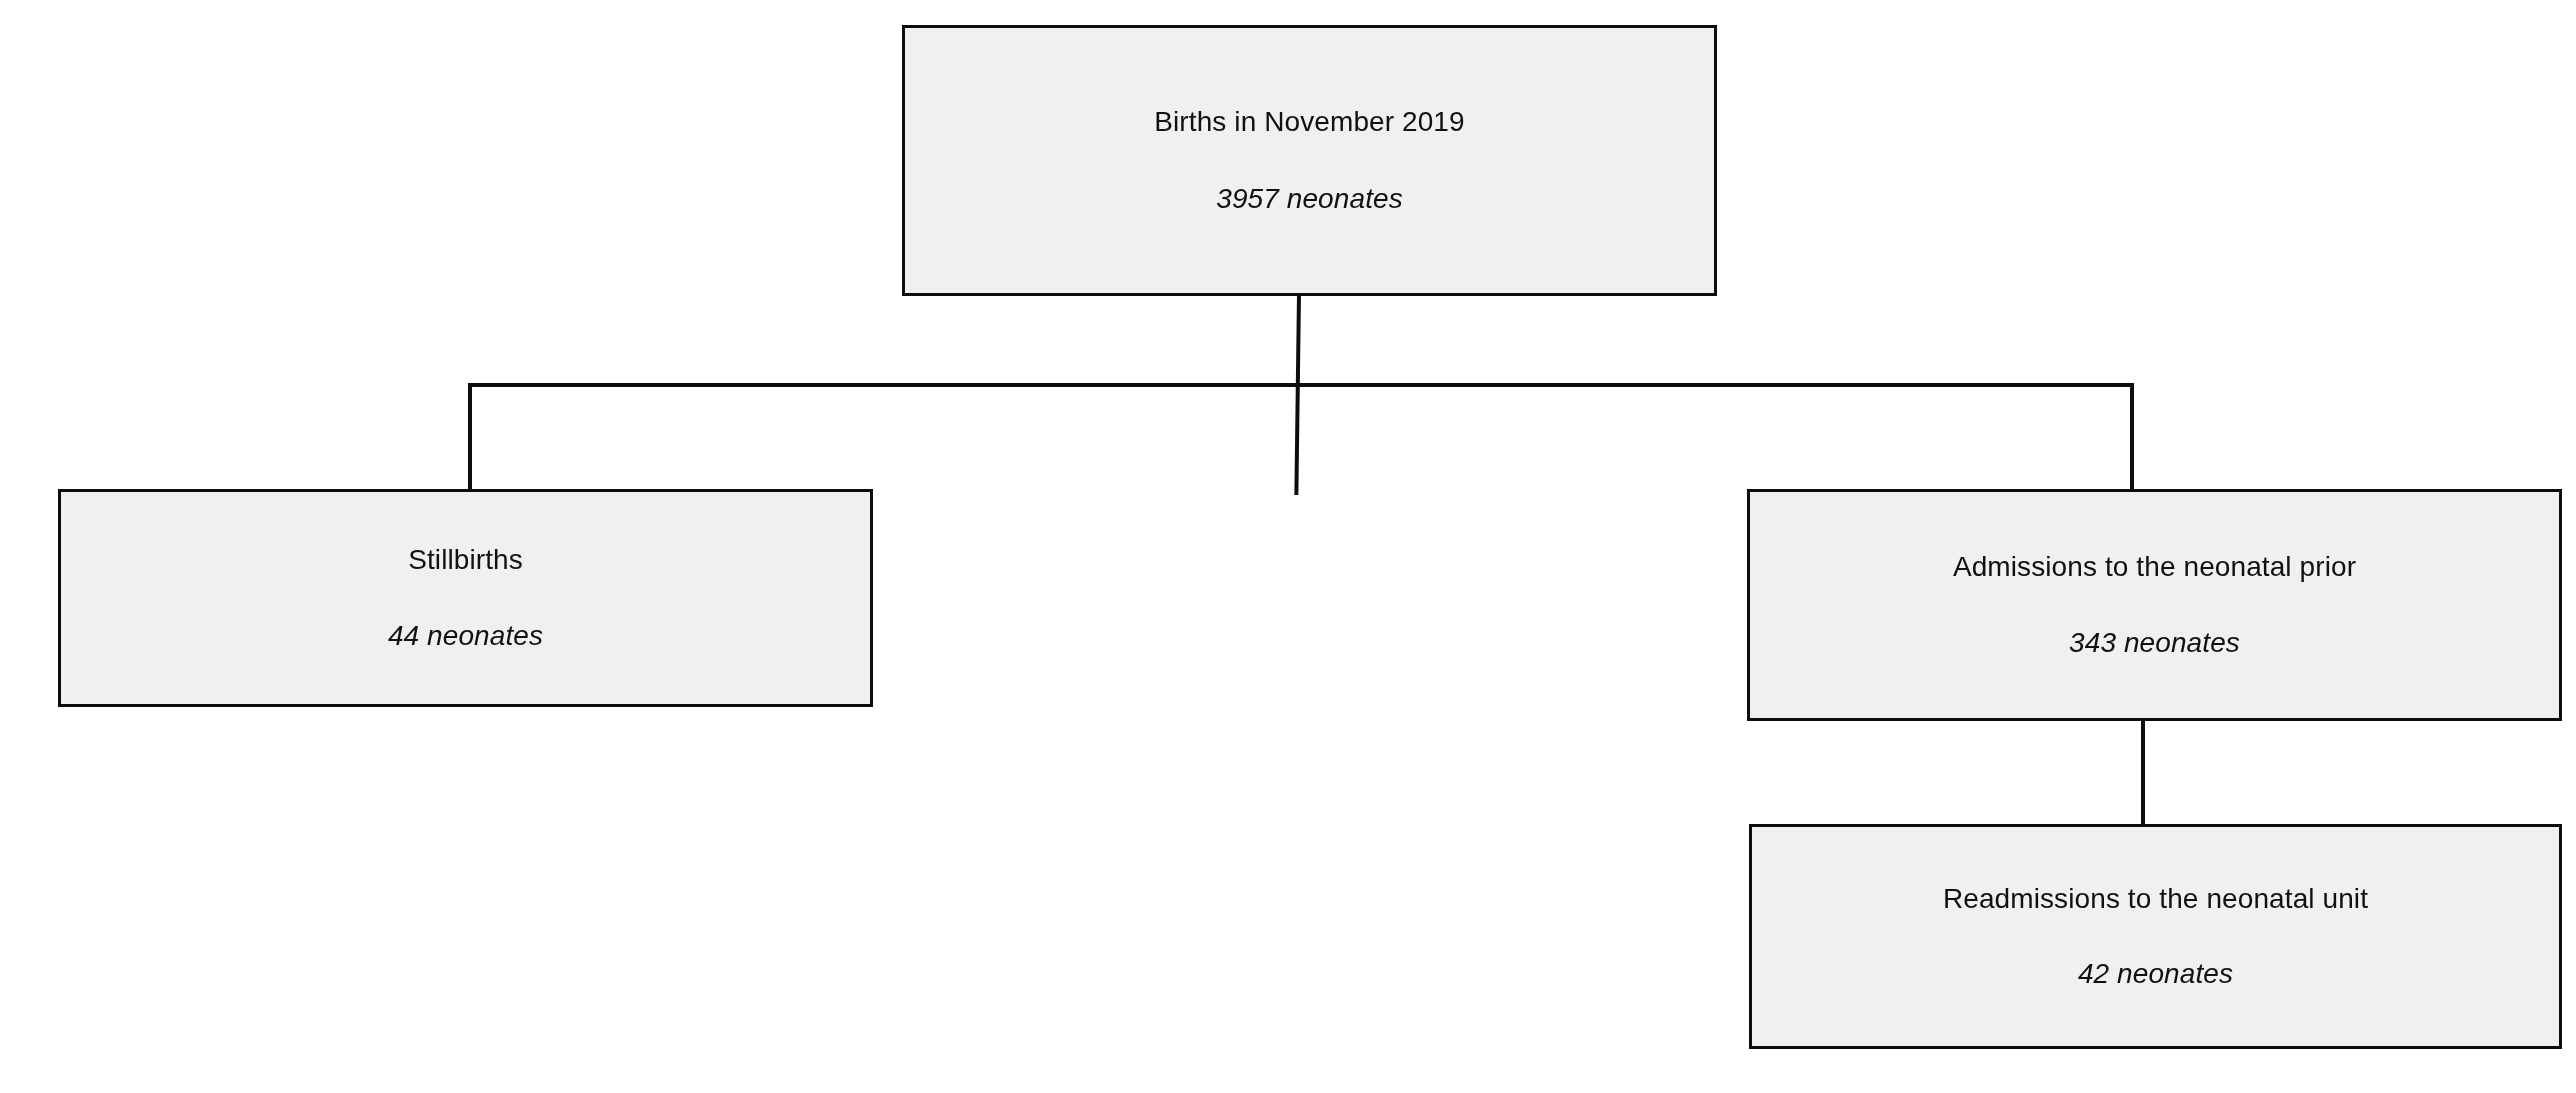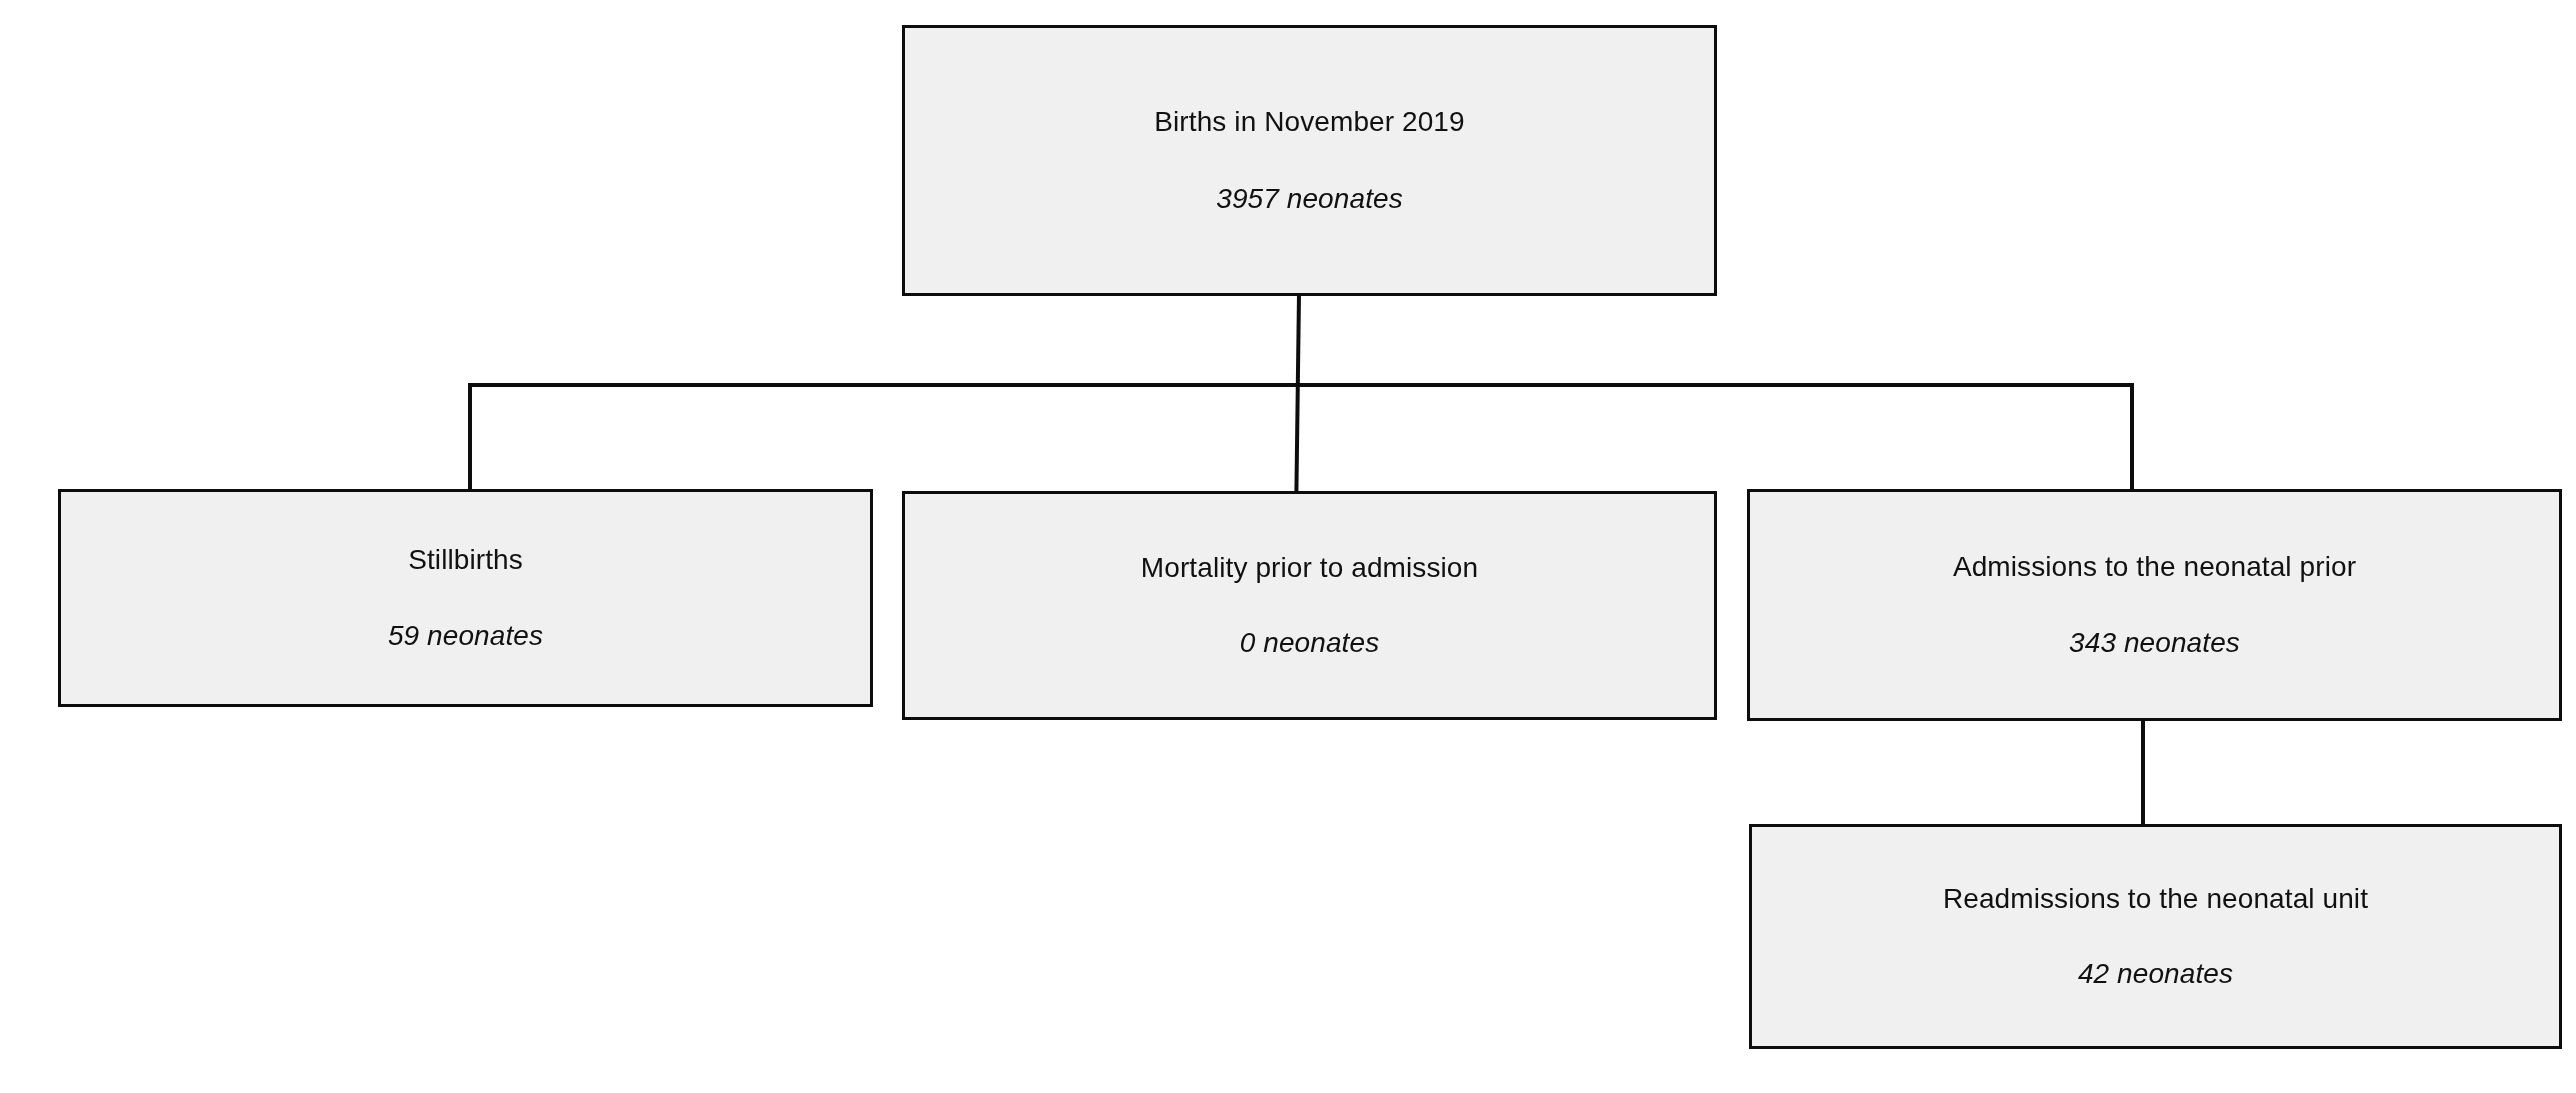--- a/index.html
+++ b/index.html
@@ -89,28 +89,23 @@
 
   <div class="node" style="left:874px; top:25px; width:815px; height:271px;">
     <div class="node-label">Births in November 2019</div>
     <div class="gap-lg"></div>
     <div class="node-count">3957 neonates</div>
   </div>
 
   <div class="node" style="left:30px; top:489px; width:815px; height:218px;justify-content:center;">
     <div class="node-label">Stillbirths</div>
     <div class="gap-md"></div>
-    <div class="node-count">59 neonates</div>
+    <div class="node-count">44 neonates</div>
   </div>
 
-  <div class="node" style="left:874px; top:491px; width:815px; height:229px;">
-    <div class="node-label">Mortality prior to admission</div>
-    <div class="gap-md"></div>
-    <div class="node-count">0 neonates</div>
-  </div>
 
   <div class="node" style="left:1719px; top:489px; width:815px; height:232px;">
     <div class="node-label">Admissions to the neonatal prior</div>
     <div class="gap-md"></div>
     <div class="node-count">343 neonates</div>
   </div>
 
   <div class="node" style="left:1721px; top:824px; width:813px; height:225px;">
     <div class="node-label">Readmissions to the neonatal unit</div>
     <div class="gap-md"></div>

